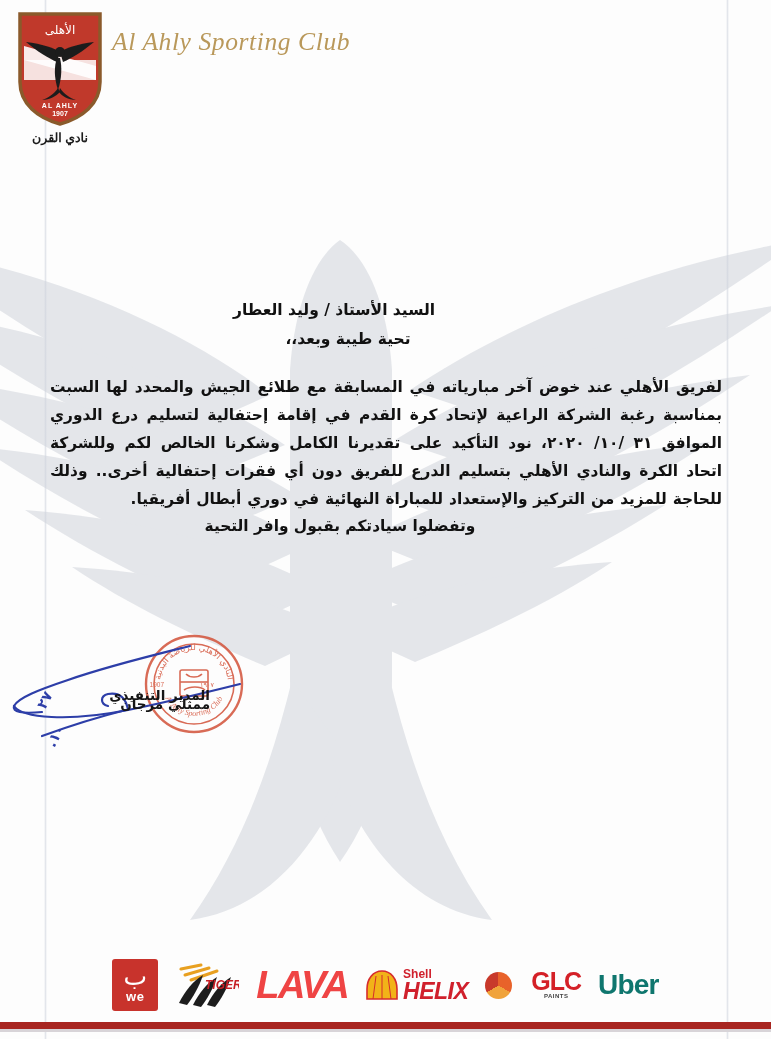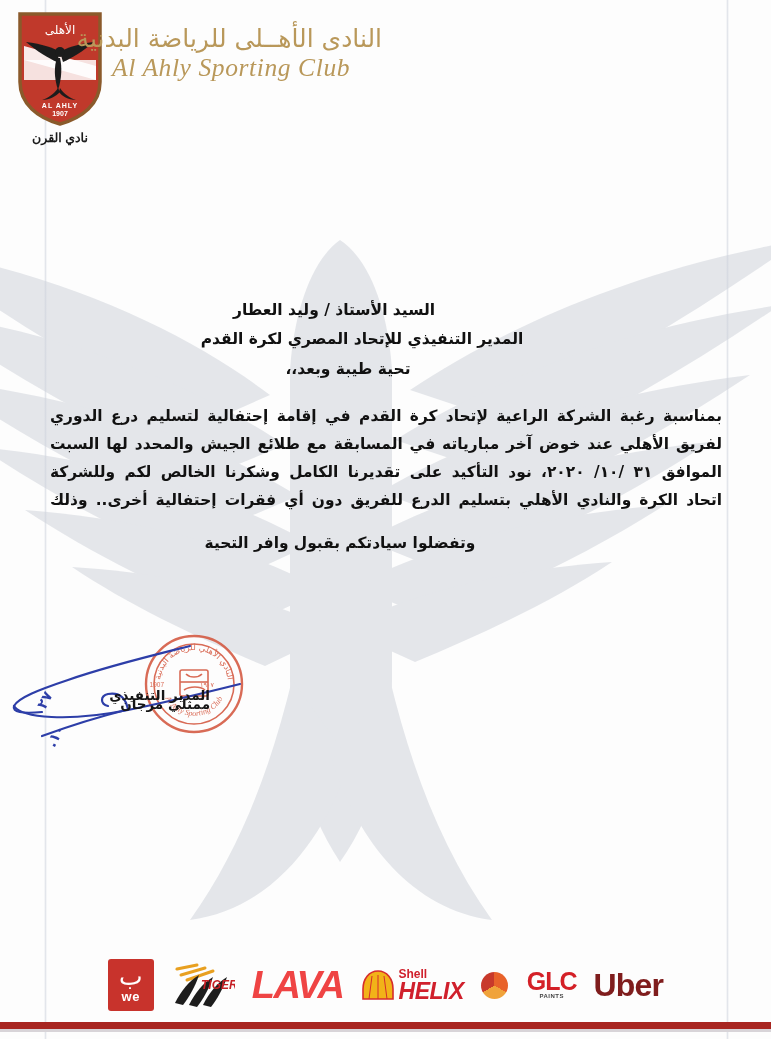--- a/index.html
+++ b/index.html
@@ -38,21 +38,21 @@
   .addr{font-size:15.5px;font-weight:bold;line-height:1.9;text-align:center;
     font-family:"DejaVu Sans", sans-serif;}
   .addr .l1{display:block;text-align:center;transform:translateX(-52px);}
   .addr .l2{display:block;text-align:center;transform:translateX(-24px);}
   .addr .l3{display:block;text-align:center;transform:translateX(-38px);}
 
   .para{margin-top:18px;font-size:15.4px;font-weight:bold;line-height:1.82;
     text-align:justify;text-align-last:justify;font-family:"DejaVu Sans", sans-serif;
     word-spacing:.5px;}
   .para .last-line{text-align-last:right;}
-  .closing{margin-top:20px;font-size:15.4px;font-weight:bold;text-align:center;
+  .closing{margin-top:4px;font-size:15.4px;font-weight:bold;text-align:center;
     font-family:"DejaVu Sans", sans-serif;transform:translateX(-46px);}
 
   
   .sig-area{position:absolute;left:8px;top:640px;width:330px;height:120px;direction:rtl;}
   .sig-title{position:absolute;right:128px;top:12px;font-size:13.5px;font-weight:bold;
     color:#151515;font-family:"DejaVu Sans", sans-serif;white-space:nowrap;margin-top:35px;}
   .sig-name{position:absolute;right:128px;top:56px;font-size:13.5px;font-weight:bold;
     color:#151515;font-family:"DejaVu Sans", sans-serif;white-space:nowrap;}
   .sig-ink{position:absolute;left:0;top:0;width:260px;height:120px;pointer-events:none;}
   .sig-date{position:absolute;left:28px;top:52px;font-size:14px;color:#2d3ea8;
@@ -82,21 +82,21 @@
   .shell-txt .s2{font-size:23px;font-weight:bold;color:#d0202c;letter-spacing:-.5px;
     font-family:"Liberation Sans", sans-serif;font-style:italic;}
   .sp-glc{display:flex;align-items:center;gap:19px;}
   .glc-mark{width:27px;height:27px;border-radius:50%;
     background:conic-gradient(#e8622a 0deg 120deg,#f0a33b 120deg 240deg,#c8392b 240deg 360deg);}
   .glc-txt{line-height:.95;}
   .glc-txt .g1{font-size:25px;font-weight:bold;color:#d42027;letter-spacing:-1px;
     font-family:"Liberation Sans", sans-serif;}
   .glc-txt .g2{font-size:6px;font-weight:bold;color:#444;letter-spacing:.5px;
     text-align:center;font-family:"Liberation Sans", sans-serif;}
-  .sp-uber{font-size:32px;font-weight:bold;color:#7f1d1d;letter-spacing:-.8px;
+  .sp-uber{font-size:28px;font-weight:bold;color:#0f766e;letter-spacing:-.8px;
     font-family:"Liberation Sans", sans-serif;}
 
   .bottom-bar{position:absolute;left:0;top:1022px;width:100%;height:7px;background:#a82520;}
   .bottom-bar::after{content:"";position:absolute;left:0;top:7px;width:100%;height:3px;
     background:#d8d4d8;}
 </style>
 </head>
 <body>
 
 <div class="page">
@@ -139,37 +139,36 @@
           <path d="M44 80 C40 86 34 90 28 92 C36 92 42 88 46 84 Z"></path>
           <path d="M46 80 C50 86 56 90 62 92 C54 92 48 88 45 84 Z"></path>
           <circle cx="46" cy="44" r="5"></circle>
         </g>
         <text x="46" y="100" font-size="7" fill="#ffffff" text-anchor="middle" font-family="Liberation Sans, sans-serif" font-weight="bold" letter-spacing="1">AL AHLY</text>
         <text x="46" y="108" font-size="7" fill="#ffffff" text-anchor="middle" font-family="Liberation Sans, sans-serif" font-weight="bold">1907</text>
       </svg>
     </div>
     <div class="crest-sub">نادي القرن</div>
     <div class="wordmark">
-      <div class="wordmark-ar">النادى الأهــلى للرياضة البدنية</div>
       <div class="wordmark-en">Al Ahly Sporting Club</div>
     </div>
   </div>
 
   <div class="body-block">
     <div class="addr">
       <span class="l1">السيد الأستاذ / وليد العطار</span>
-      <span class="l2">المدير التنفيذي للإتحاد المصري لكرة القدم</span>
       <span class="l3">تحية طيبة وبعد،،</span>
     </div>
 
     <div class="para">
+      <div>لفريق الأهلي عند خوض آخر مبارياته في المسابقة مع طلائع الجيش والمحدد لها السبت</div>
       <div>بمناسبة رغبة الشركة الراعية لإتحاد كرة القدم في إقامة إحتفالية لتسليم درع الدوري</div>
-      <div>لفريق الأهلي عند خوض آخر مبارياته في المسابقة مع طلائع الجيش والمحدد لها السبت</div>
       <div>الموافق ٣١ /١٠/ ٢٠٢٠، نود التأكيد على تقديرنا الكامل وشكرنا الخالص لكم وللشركة</div>
       <div>اتحاد الكرة والنادي الأهلي بتسليم الدرع للفريق دون أي فقرات إحتفالية أخرى.. وذلك</div>
+      <div class="last-line">للحاجة للمزيد من التركيز والإستعداد للمباراة النهائية في دوري أبطال أفريقيا.</div>
     </div>
 
     <div class="closing">وتفضلوا سيادتكم بقبول وافر التحية</div>
   </div>
 
   <div class="stamp">
     <svg viewBox="0 0 104 104" xmlns="http://www.w3.org/2000/svg">
       <circle cx="52" cy="52" r="48" fill="none" stroke="#d4573f" stroke-width="2.4"></circle>
       <circle cx="52" cy="52" r="40" fill="none" stroke="#d4573f" stroke-width="1.6"></circle>
       <path id="arcTop" d="M 18 52 A 34 34 0 0 1 86 52" fill="none"></path>

